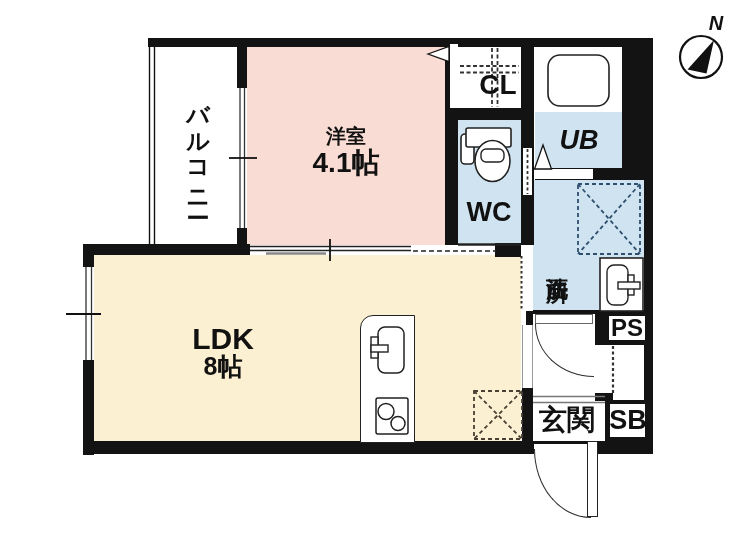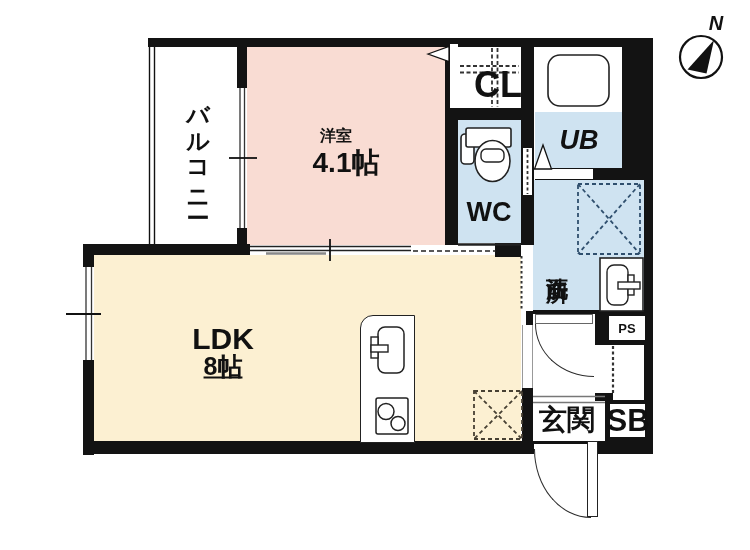--- a/index.html
+++ b/index.html
@@ -171,26 +171,26 @@
       <polygon points="714,40 687.5,69.5 706.5,73.5" fill="#111"></polygon>
     </g>
   </svg>
 
   <div class="arc" style="left:535px;top:324px;width:58px;height:52px;"></div>
   <div class="arc" style="left:534px;top:449px;width:56px;height:68px;"></div>
   <div class="band" style="left:535px;top:314px;width:58px;height:10px;"></div>
   <div class="leaf" style="left:587px;top:441px;width:11px;height:76px;"></div>
 
   <div class="lbl vert" style="left:198px;top:148px;font-size:23px;">バルコニー</div>
-  <div class="lbl" style="left:336px;top:136px;font-size:16px;">洋室</div>
+  <div class="lbl" style="left:346px;top:136px;font-size:20px;">洋室</div>
   <div class="lbl" style="left:346px;top:163px;font-size:28px;">4.1帖</div>
   <div class="lbl latin" style="left:223px;top:339px;font-size:30px;">LDK</div>
-  <div class="lbl" style="left:223px;top:366px;font-size:25px;text-decoration:underline;">8帖</div>
-  <div class="lbl latin" style="left:498px;top:85px;font-size:36px;">CL</div>
+  <div class="lbl" style="left:223px;top:366px;font-size:25px;">8帖</div>
+  <div class="lbl latin" style="left:498px;top:85px;font-size:28px;">CL</div>
   <div class="lbl latin" style="left:489px;top:212px;font-size:27px;">WC</div>
   <div class="lbl latin" style="left:579px;top:140px;font-size:27px;font-style:italic;">UB</div>
   <div class="lbl vert" style="left:557px;top:263px;font-size:22px;letter-spacing:2px;">洗面所</div>
-  <div class="lbl latin" style="left:627px;top:328px;font-size:13px;">PS</div>
+  <div class="lbl latin" style="left:627px;top:328px;font-size:24px;">PS</div>
   <div class="lbl" style="left:567px;top:420px;font-size:28px;">玄関</div>
-  <div class="lbl latin" style="left:628px;top:420px;font-size:31px;">SB</div>
+  <div class="lbl latin" style="left:628px;top:420px;font-size:27px;">SB</div>
   <div class="lbl latin" style="left:716px;top:23px;font-size:20px;font-style:italic;">N</div>
 
 </div>
 
 </body></html>

